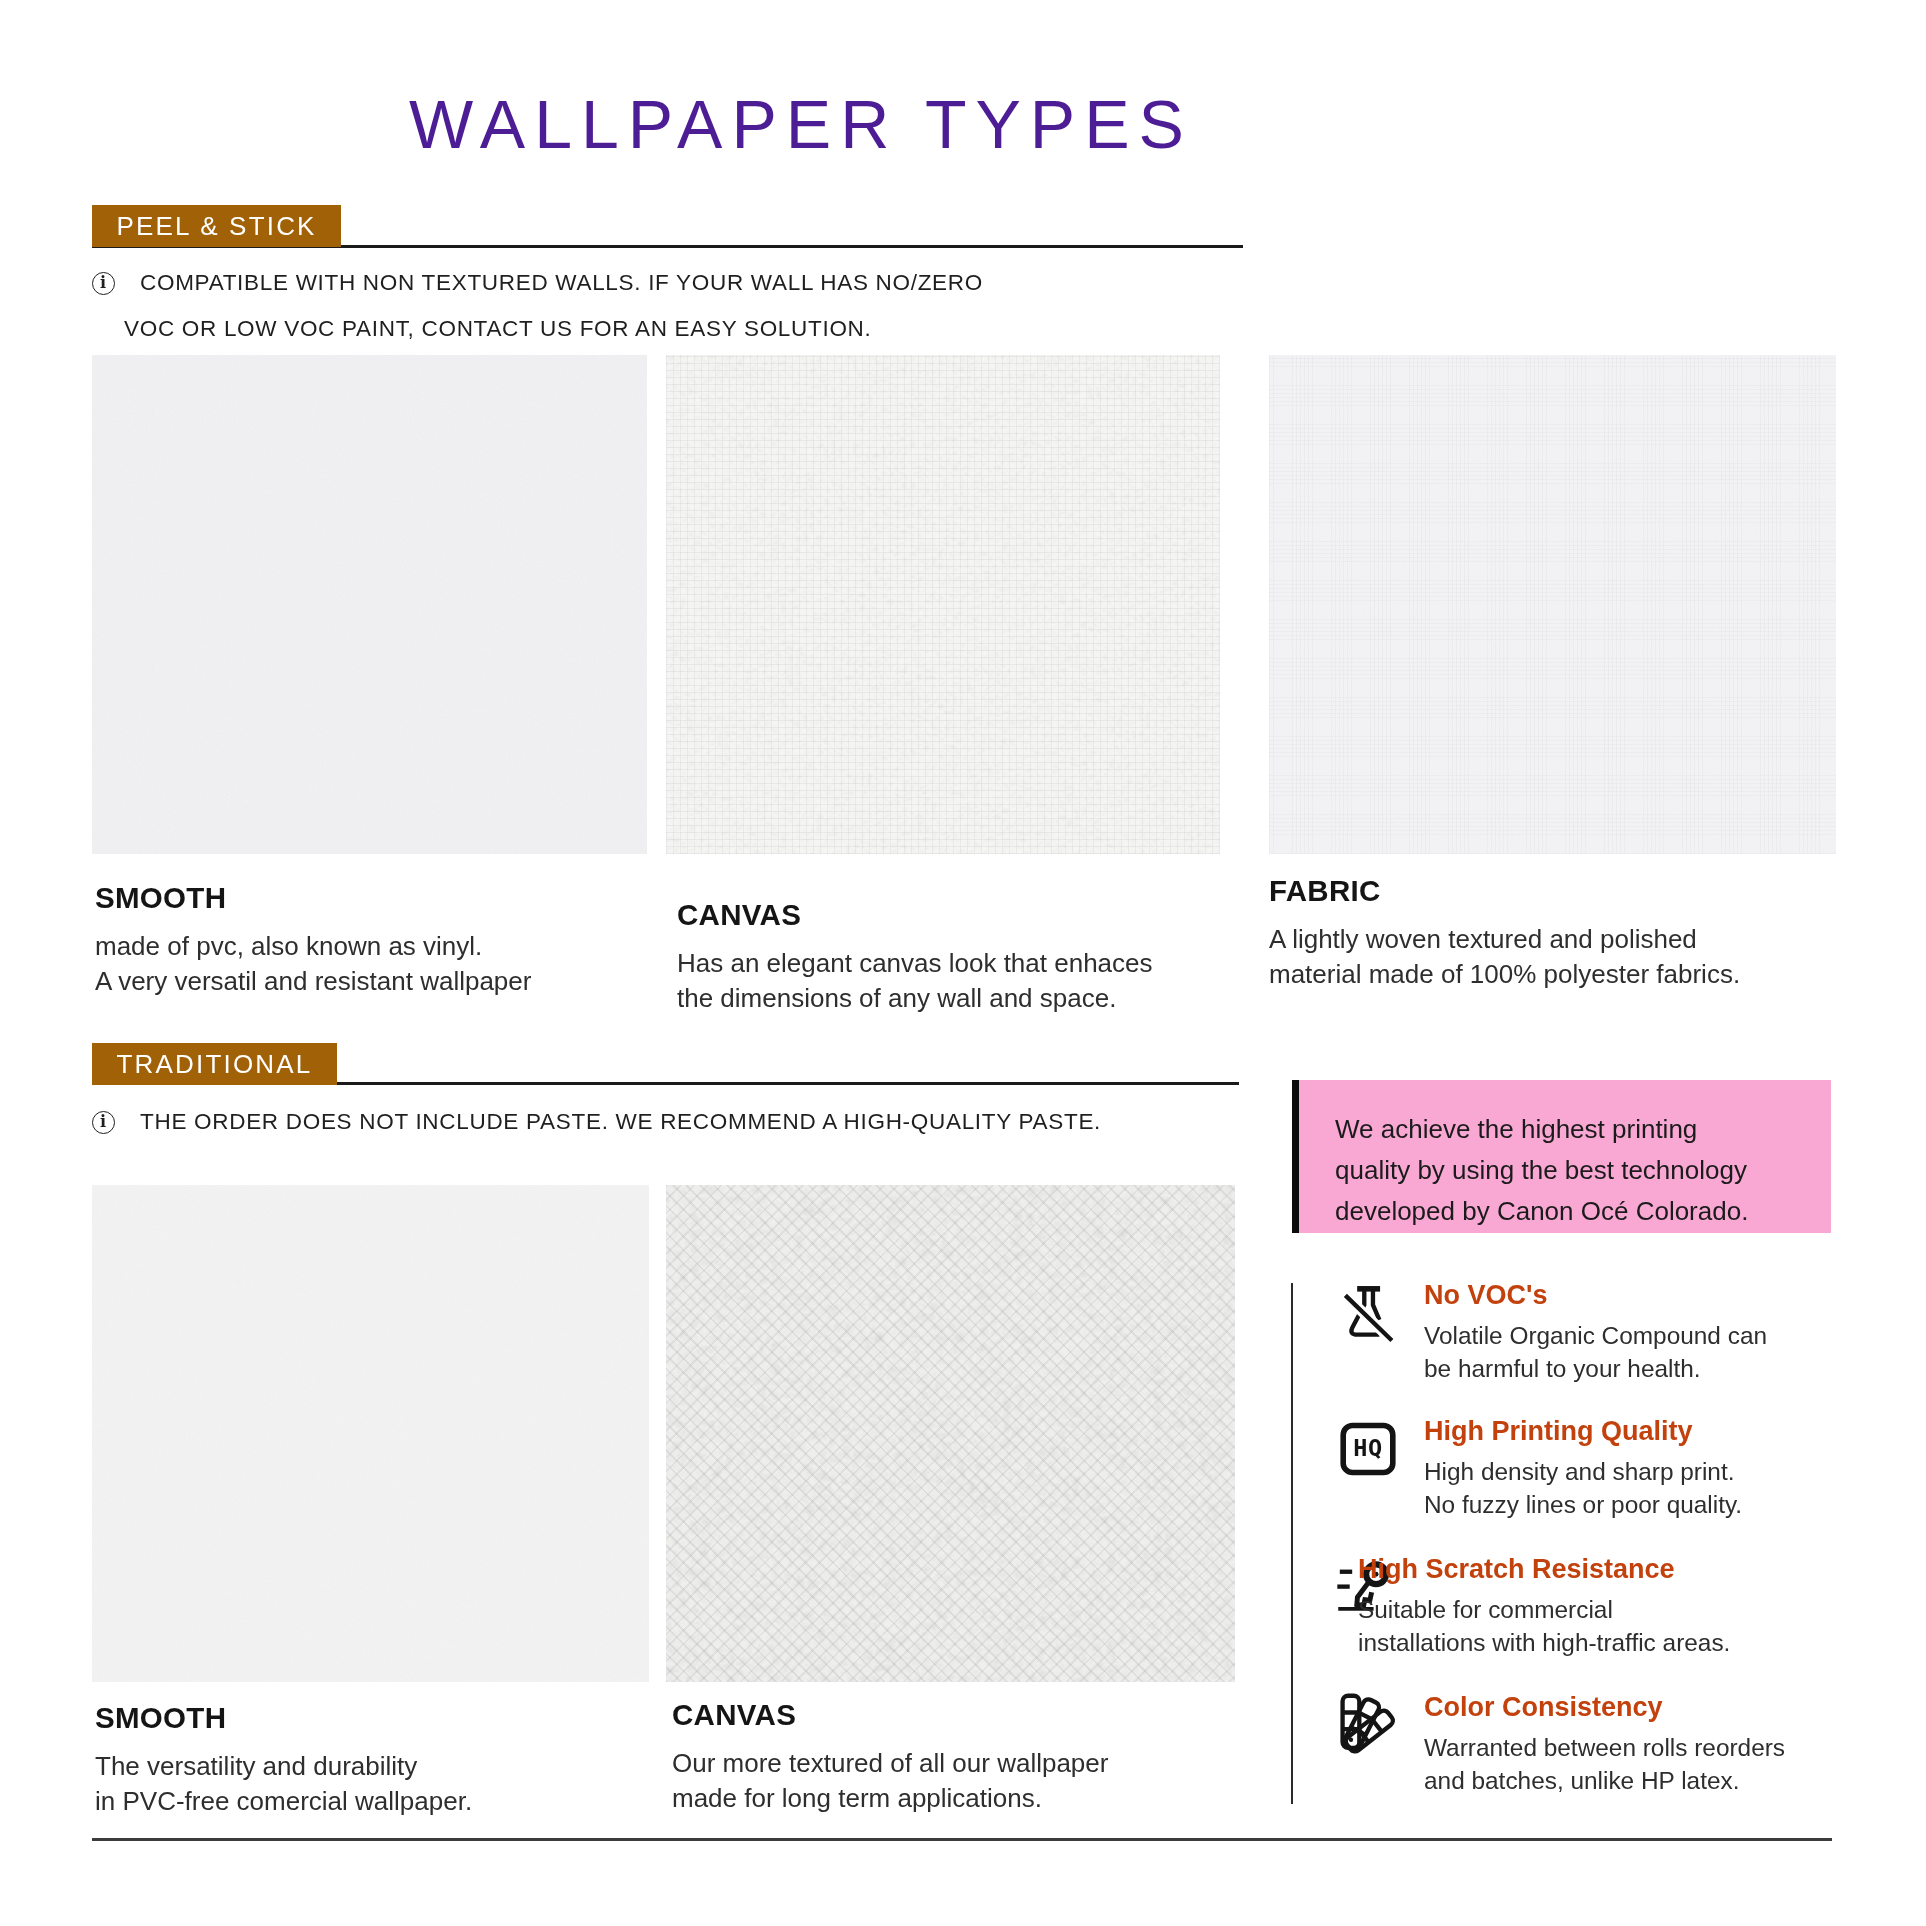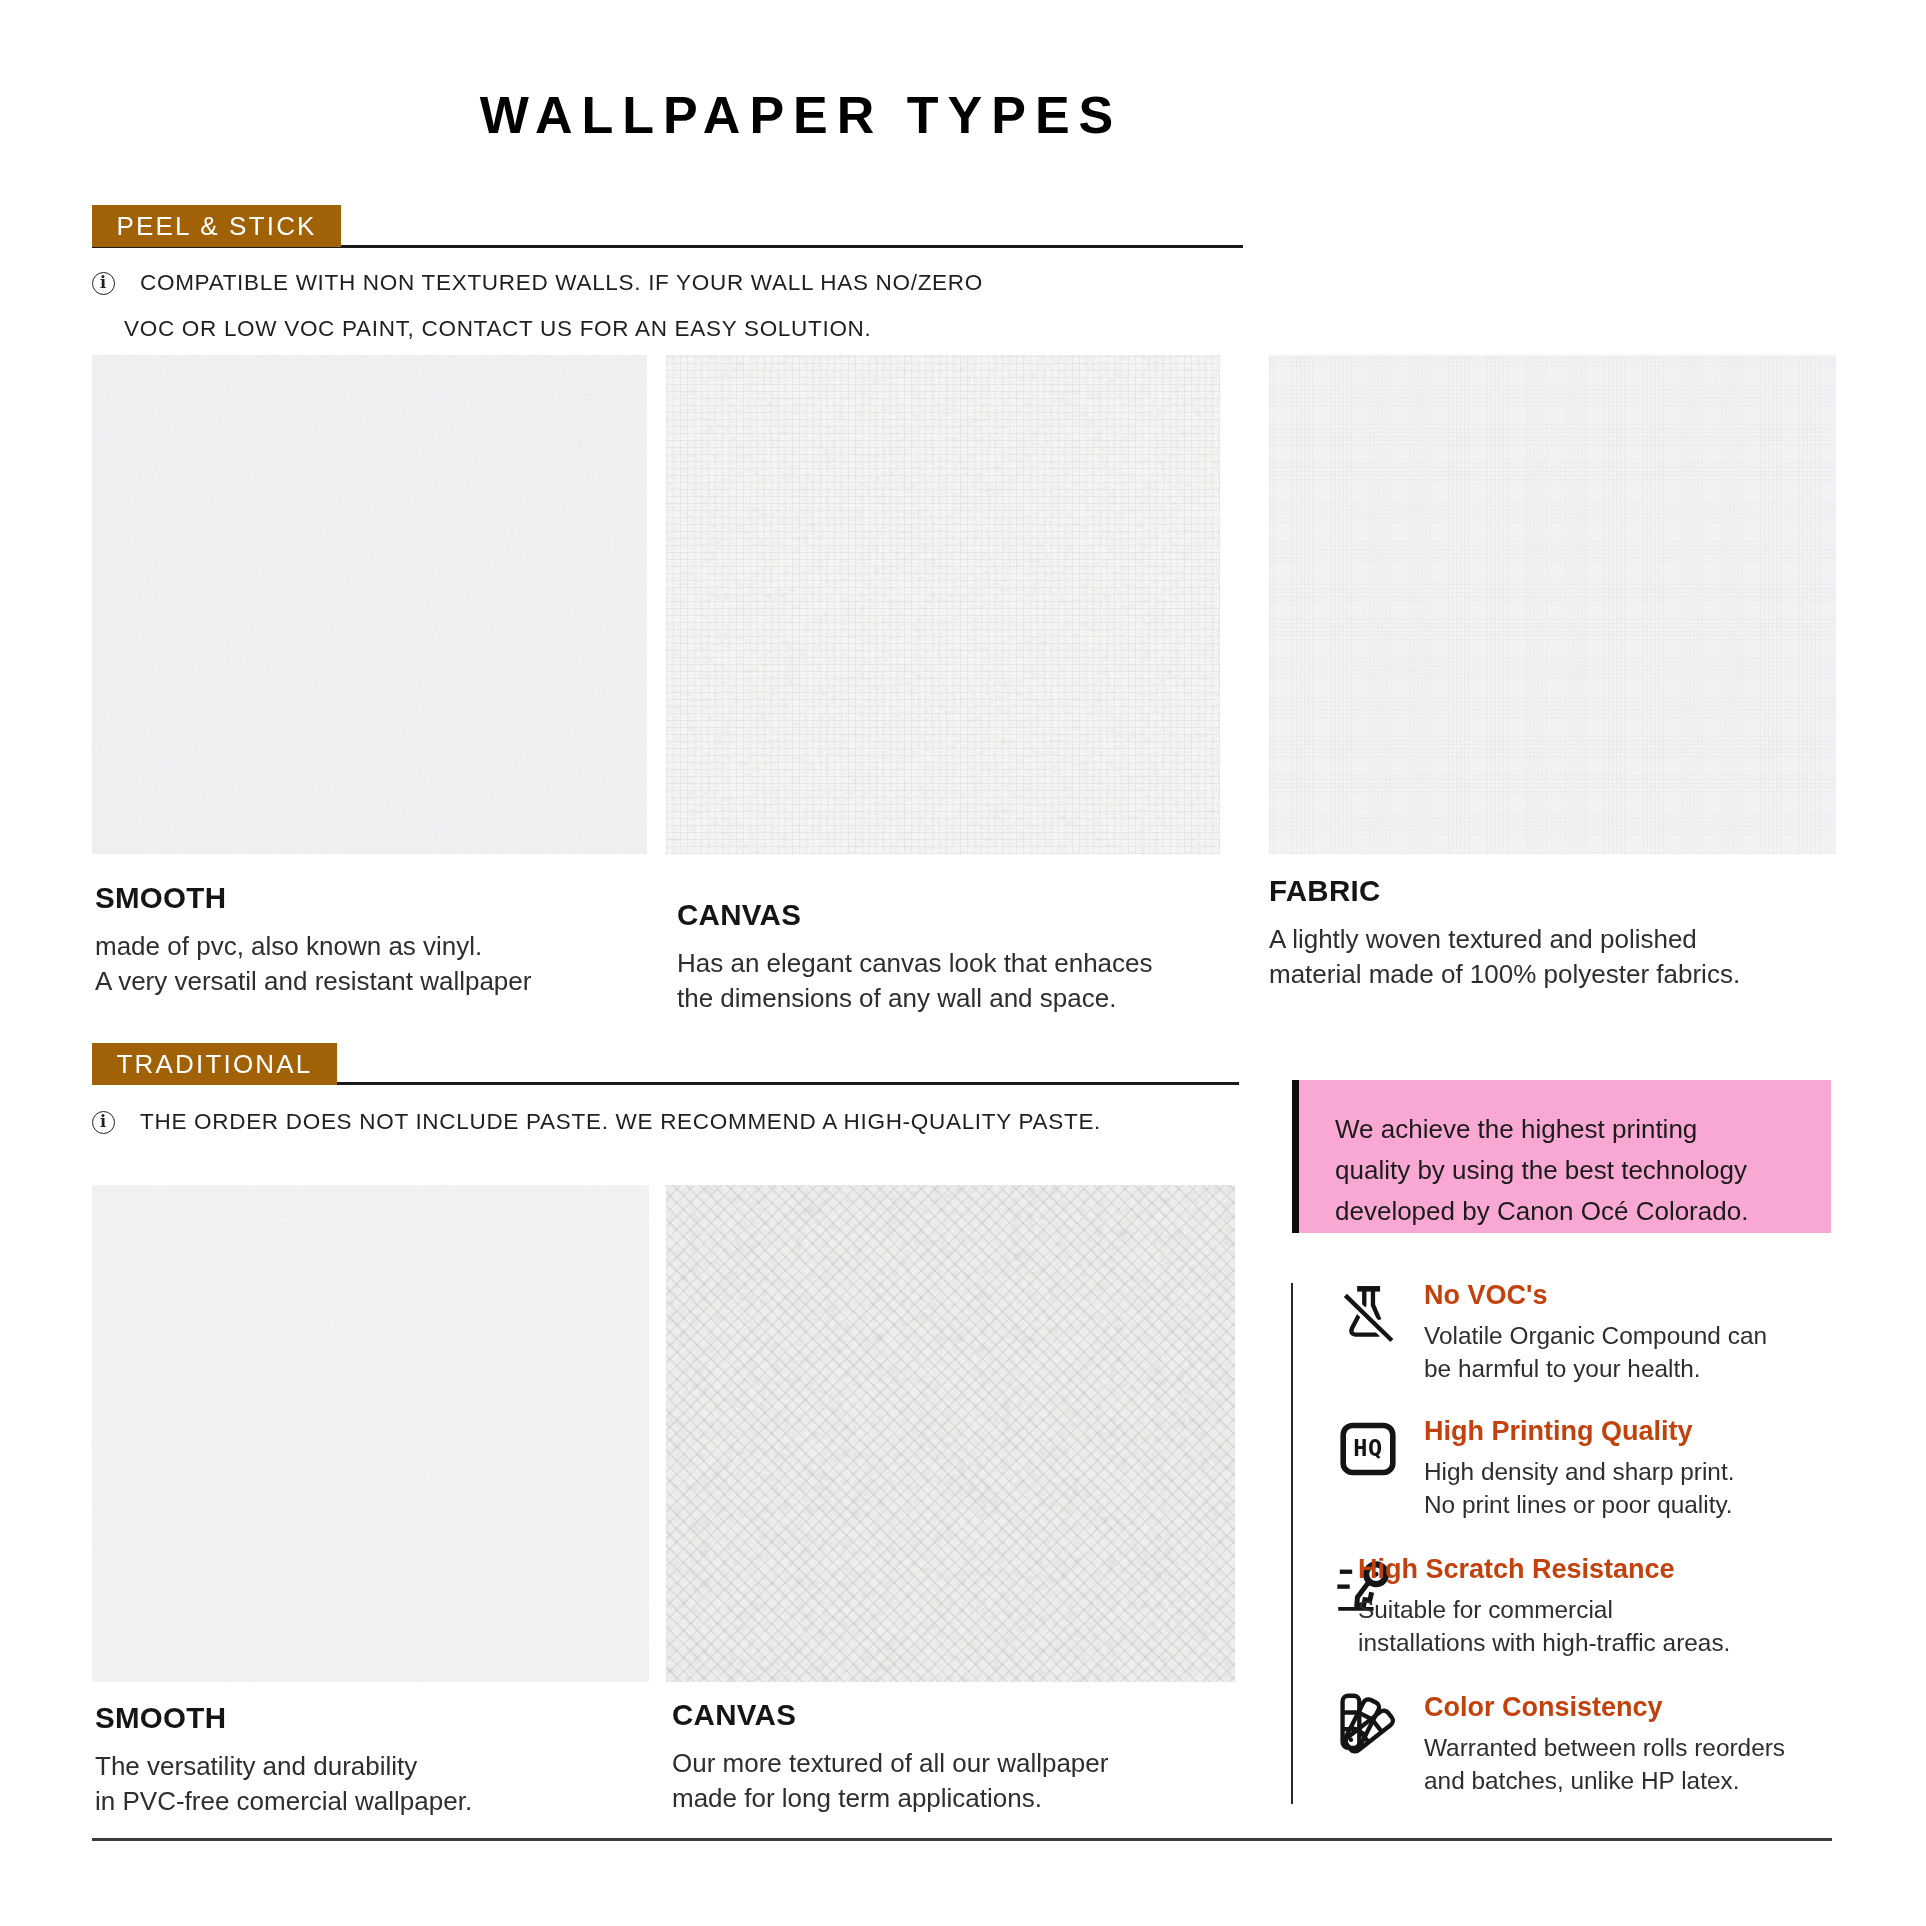--- a/index.html
+++ b/index.html
@@ -1,20 +1,20 @@
 <!DOCTYPE html>
 <html style="font-size:10.3px"><head>
 <meta charset="utf-8">
 <style>
   html,body{margin:0;padding:0;background:#ffffff;}
   #canvas{position:relative;width:1926px;height:1926px;background:#ffffff;overflow:hidden;
           font-family:"Liberation Sans","DejaVu Sans",sans-serif;color:#1c1c1c;}
   .abs{position:absolute;}
 
-  .page-title{font-size:52px;font-weight:700;letter-spacing:9px;color:#000000;white-space:nowrap;
+  .page-title{font-size:68px;font-weight:400;letter-spacing:9px;color:#4c1d95;white-space:nowrap;
               transform:translateX(-50%);}
 
   .tag{background:#a16207;color:#ffffff;height:42px;display:flex;align-items:center;
        padding:0 24.4px;font-size:26px;font-weight:500;letter-spacing:2.2px;white-space:nowrap;z-index:3;}
   .hline{background:#1b1b1b;height:2.6px;}
   .rule-bottom{background:#3c3c3c;height:2.6px;}
   .vline{background:#2a2a2a;width:1.9px;}
 
   .note{display:flex;align-items:center;font-size:22.5px;letter-spacing:0.7px;color:#1f1f1f;white-space:nowrap;}
   .note .txt{margin-left:25px;}
@@ -211,21 +211,21 @@
 
   <div class="abs icon-box" style="left:1337px;top:1418px;">
     <svg viewBox="0 0 100 100">
       <rect x="10" y="12" width="80" height="76" rx="15" fill="none" stroke="#141414" stroke-width="9"></rect>
       <text x="50" y="62" text-anchor="middle" font-family="'DejaVu Sans Mono',monospace" font-size="38" font-weight="bold" fill="#141414" letter-spacing="1">HQ</text>
     </svg>
   </div>
   <div class="abs feat-text" style="left:1424px;top:1416px;">
     <div class="feat-title">High Printing Quality</div>
     <div class="feat-line">High density and sharp print.</div>
-    <div class="feat-line">No print lines or poor quality.</div>
+    <div class="feat-line">No fuzzy lines or poor quality.</div>
   </div>
 
   <div class="abs icon-box" style="left:1337px;top:1555px;">
     <svg viewBox="0 0 100 100" fill="none" stroke="#141414" stroke-linecap="square">
       <circle cx="63" cy="31" r="16" stroke-width="10"></circle>
       <circle cx="63" cy="31" r="4" fill="#141414" stroke="none"></circle>
       <path d="M51 44 L33 68 l-1 12 11 1 2-9 8 1 2-9" stroke-width="8" stroke-linejoin="miter"></path>
       <path d="M8 27 h13" stroke-width="7"></path>
       <path d="M4 51 h13" stroke-width="7"></path>
       <path d="M5 87 h51" stroke-width="6"></path>

